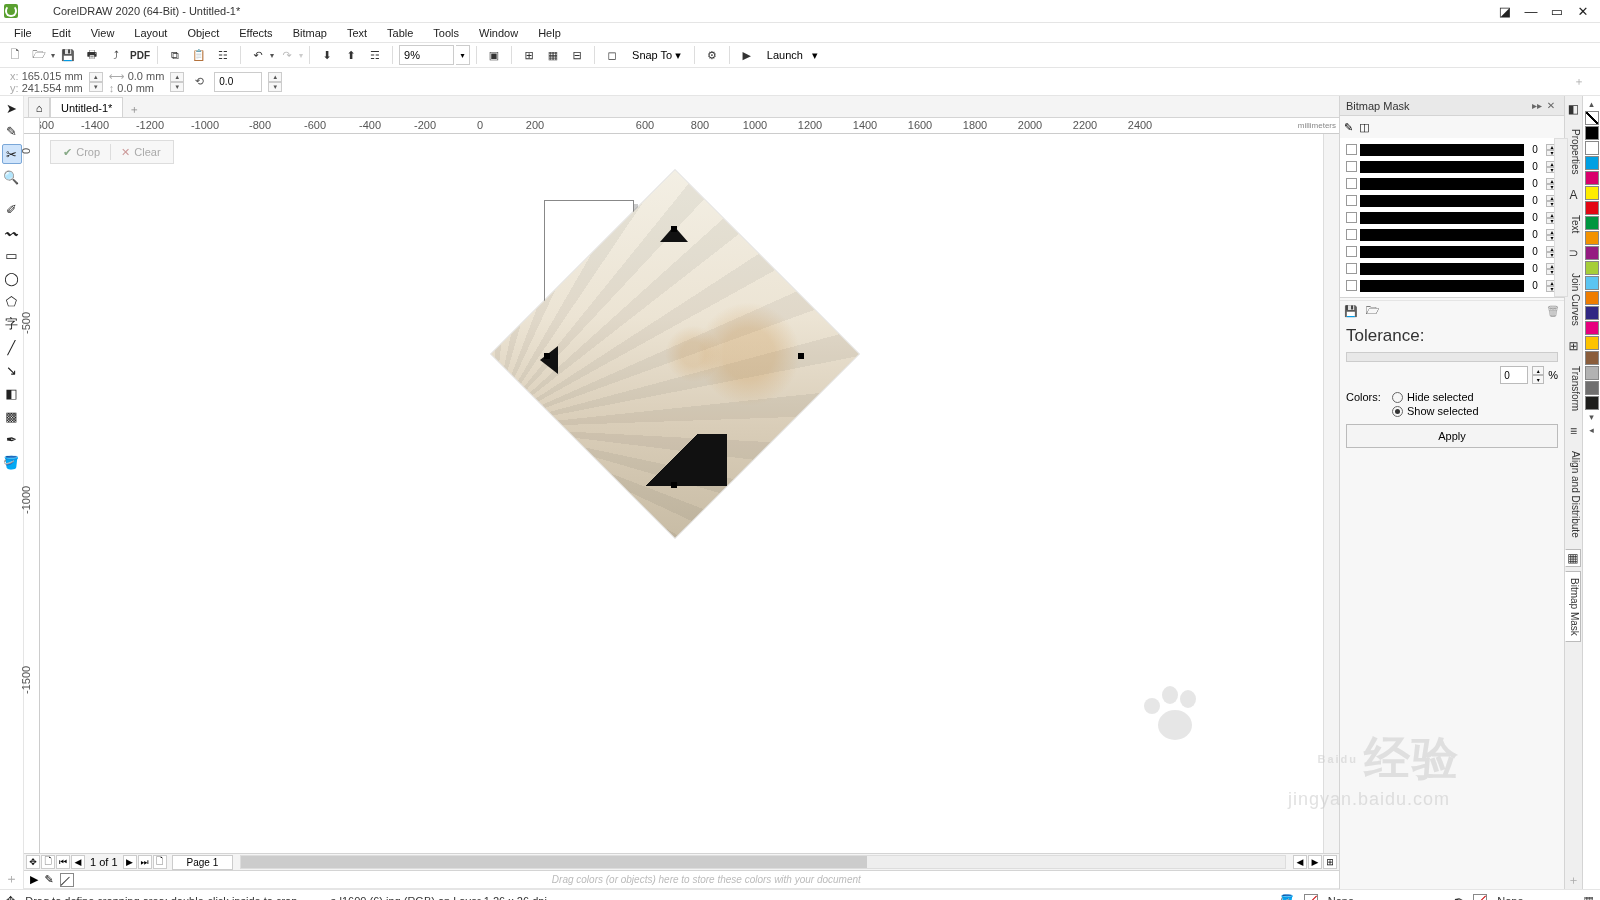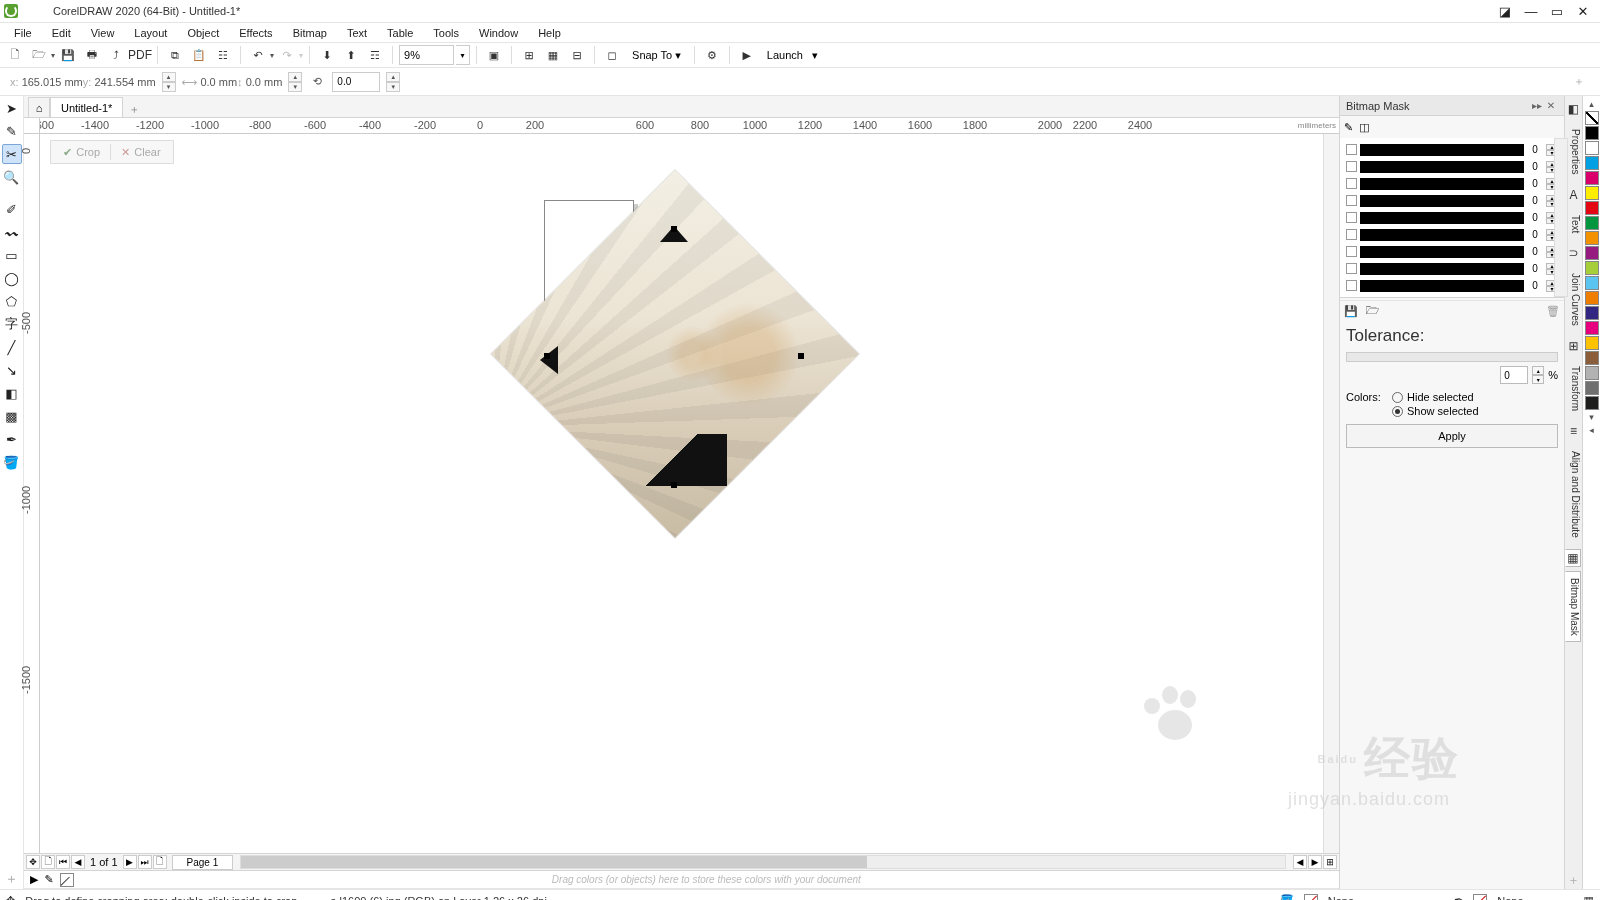--- a/index.html
+++ b/index.html
@@ -103,21 +103,21 @@
 .statusbar .sw2.diag::after{content:"";position:absolute;left:-2px;right:-2px;top:50%;border-top:1.5px solid #c00;transform:rotate(-45deg);}
 .watermark{position:absolute;right:140px;bottom:110px;font-size:54px;font-weight:700;color:rgba(200,200,200,.5);letter-spacing:2px;pointer-events:none;display:flex;align-items:center;gap:6px;}
 .watermark .cn{font-size:46px;}
 .wmurl{position:absolute;right:150px;bottom:90px;font-size:18px;color:rgba(200,200,200,.55);pointer-events:none;letter-spacing:1px;}
 .paw{position:absolute;right:390px;bottom:150px;width:70px;height:70px;pointer-events:none;}
 .paw div{position:absolute;background:rgba(200,200,200,.45);border-radius:50%;}
 .paw .p1{width:34px;height:30px;left:18px;top:30px;}
 .paw .p2{width:16px;height:16px;left:4px;top:18px;}
 .paw .p3{width:16px;height:18px;left:22px;top:6px;}
 .paw .p4{width:16px;height:18px;left:40px;top:10px;}
-.propbar .coordbox{display:flex;flex-direction:row;line-height:12px;}
+.propbar .coordbox{display:flex;flex-direction:column;line-height:12px;}
 </style>
 </head>
 <body>
 
 <div class="titlebar">
   <div class="logo"></div>
   <div class="title">CorelDRAW 2020 (64-Bit) - Untitled-1*</div>
   <div class="ctrl">◪</div>
   <div class="ctrl">—</div>
   <div class="ctrl">▭</div>
@@ -141,21 +141,21 @@
 
 <div class="stdtoolbar">
   <div class="tbtn">🗋</div>
   <div class="dd">
       <div class="tbtn">🗁</div>
       <span class="caret">▾</span>
     </div>
   <div class="tbtn">💾</div>
   <div class="tbtn">🖶</div>
   <div class="tbtn">⤴</div>
-  <div class="tbtn" style="font-size:12px;font-weight:400;">PDF</div>
+  <div class="tbtn" style="font-size:10px;font-weight:700;">PDF</div>
   <div class="tsep"></div>
   <div class="tbtn">⧉</div>
   <div class="tbtn">📋</div>
   <div class="tbtn">☷</div>
   <div class="tsep"></div>
   <div class="dd">
       <div class="tbtn">↶</div>
       <span class="caret">▾</span>
     </div>
   <div class="dd">
@@ -261,21 +261,21 @@
           <span style="left: 440px;">0</span>
           <span style="left: 495px;">200</span>
           <span style="left: 550px; margin-top: 18px;">400</span>
           <span style="left: 605px;">600</span>
           <span style="left: 660px;">800</span>
           <span style="left: 715px;">1000</span>
           <span style="left: 770px;">1200</span>
           <span style="left: 825px;">1400</span>
           <span style="left: 880px;">1600</span>
           <span style="left: 935px;">1800</span>
-          <span style="left: 990px; margin-left: 20px;">2000</span>
+          <span style="left: 990px;">2000</span>
           <span style="left: 1045px;">2200</span>
           <span style="left: 1100px;">2400</span>
         </div>
       <div class="unit">millimeters</div>
     </div>
     <div class="canvaswrap">
       <div class="vruler" id="vticks">
           <span style="top: 20px;">0</span>
           <span style="top: 200px;">-500</span>
           <span style="top: 380px;">-1000</span>

